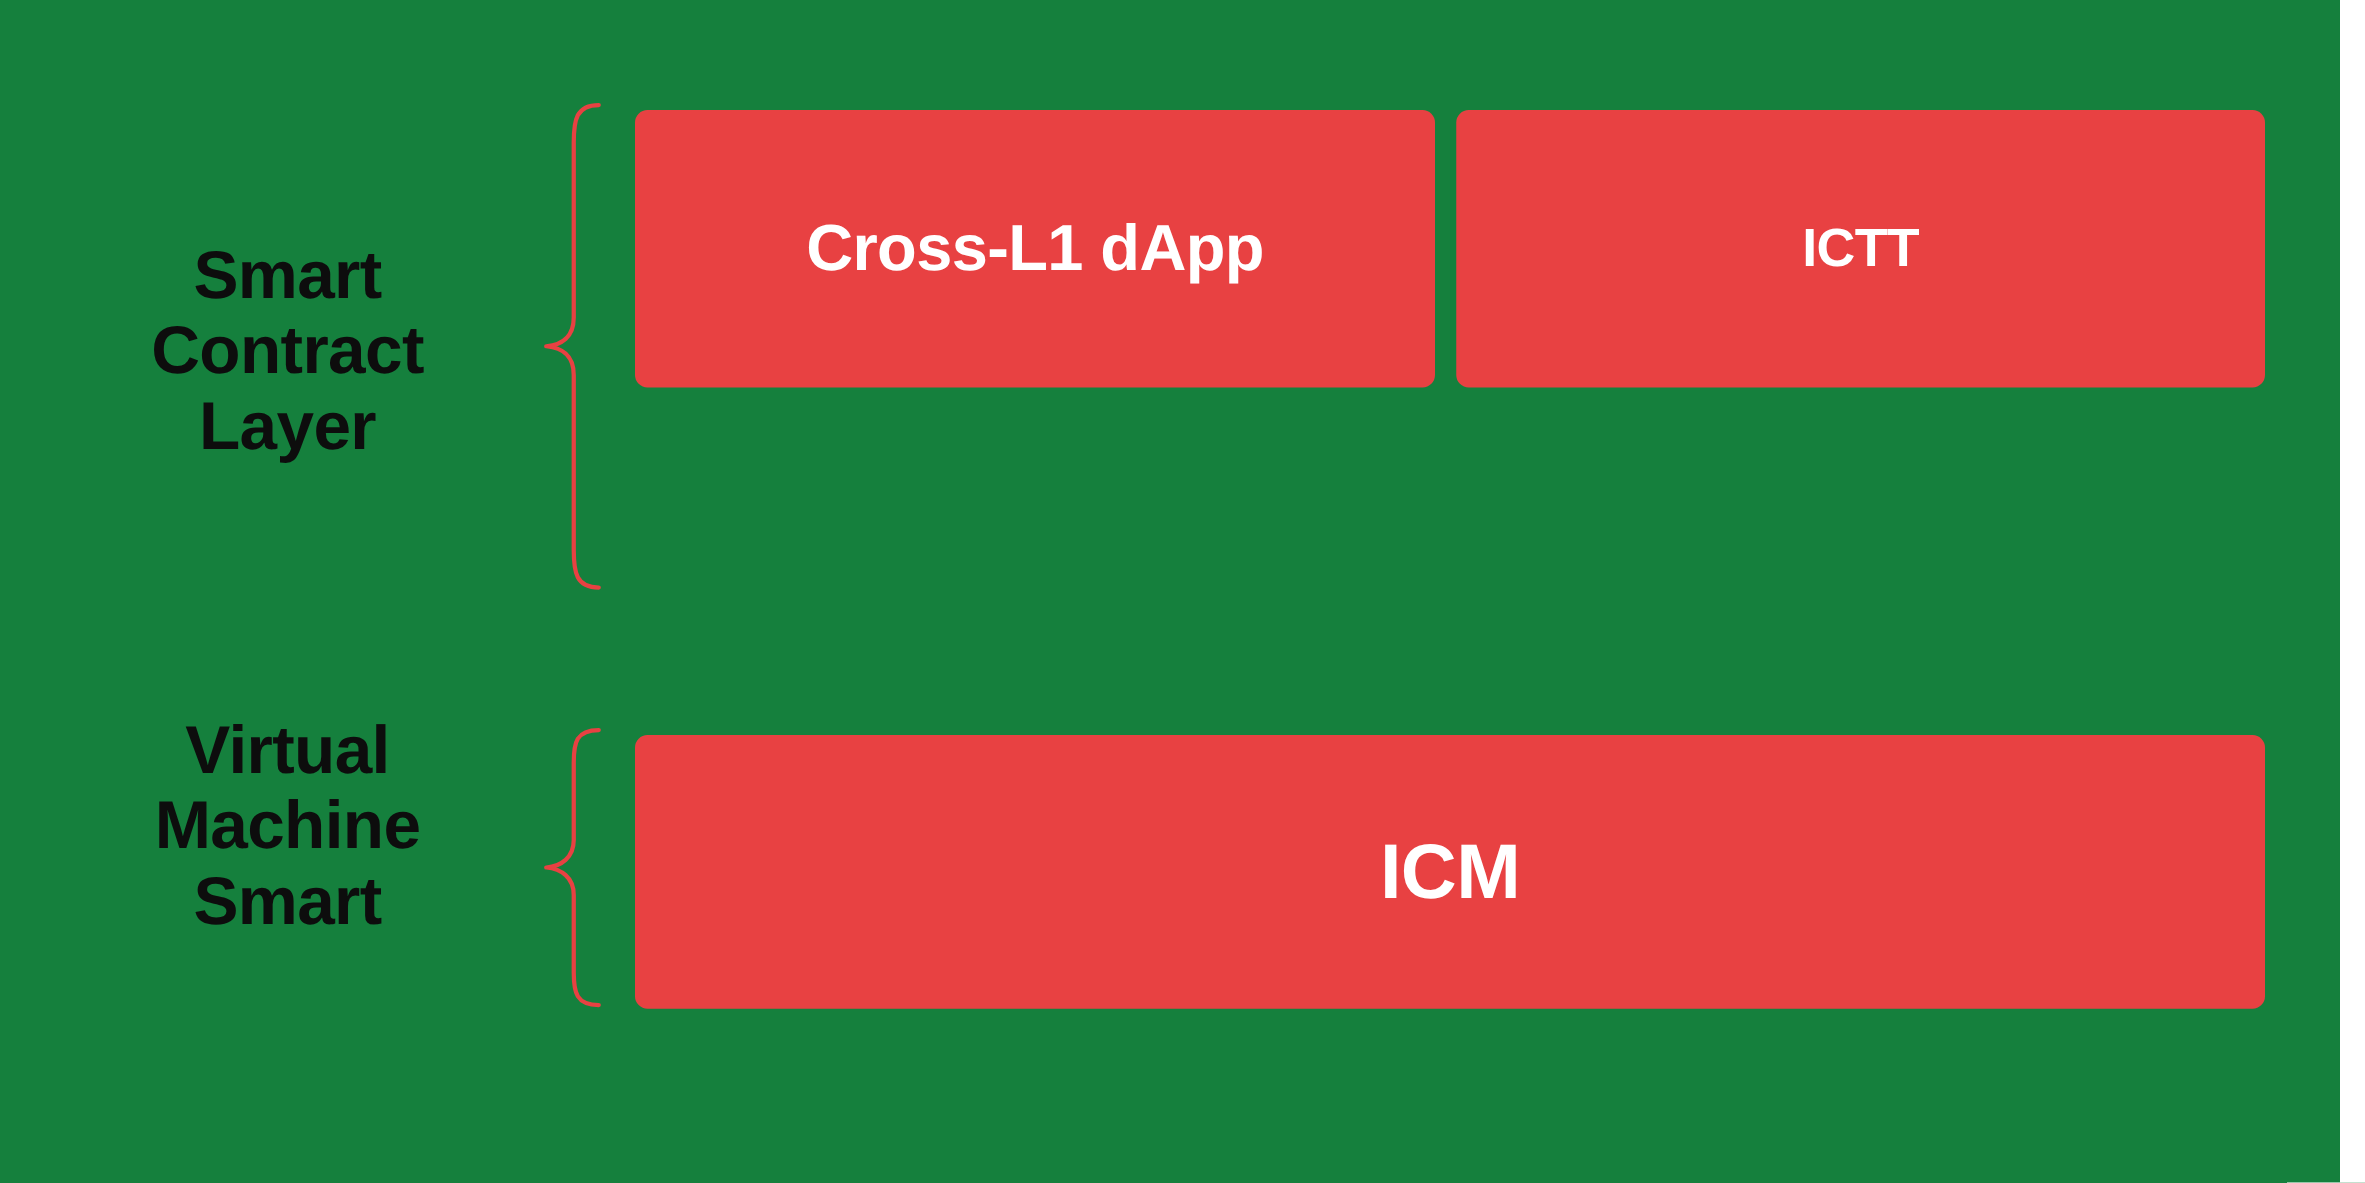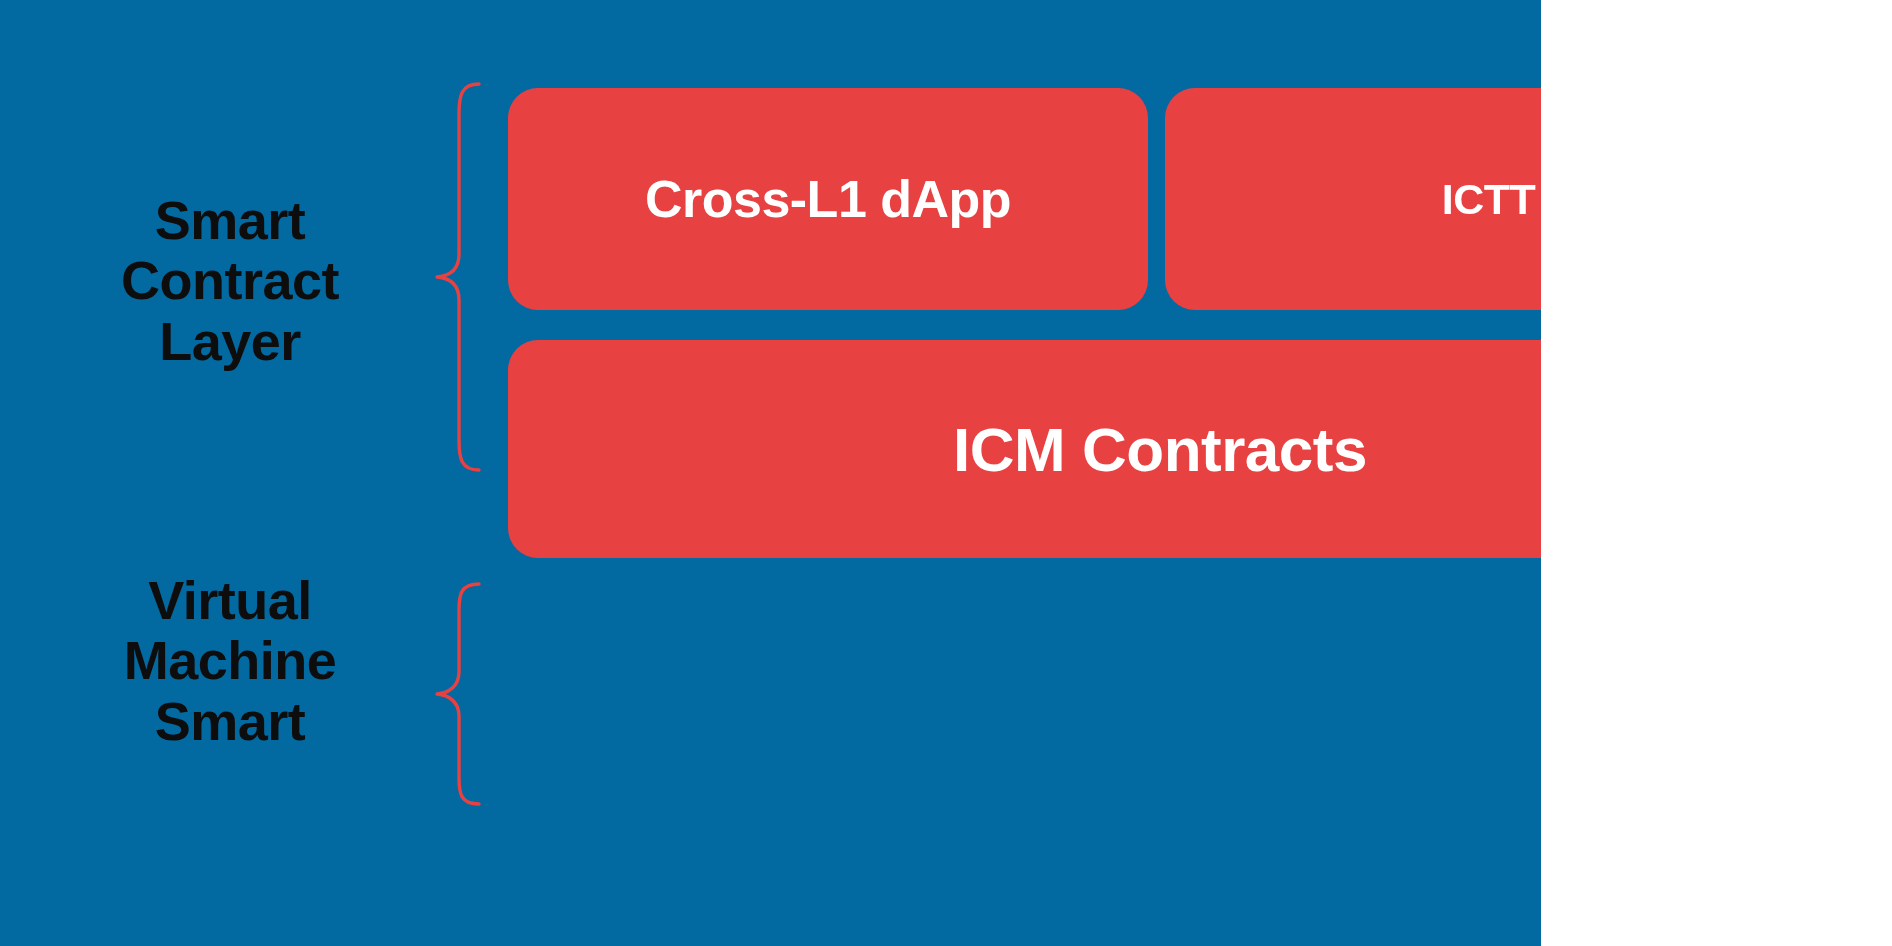--- a/index.html
+++ b/index.html
@@ -7,23 +7,23 @@
     padding: 0;
     background: #ffffff;
   }
   body {
     font-family: "Liberation Sans", sans-serif;
     -webkit-font-smoothing: antialiased;
   }
 
   #stage {
     position: relative;
-    width: 1541px;
+    width: 1872px;
     height: 946px;
-    background: #0369a1;
+    background: #15803d;
     overflow: hidden;
   }
 
   
   .layer-label {
     position: absolute;
     text-align: center;
     font-weight: 700;
     color: #0d0d0d;
     line-height: 1.12;
@@ -53,21 +53,21 @@
   }
   .brace svg { display: block; overflow: visible; }
 
   #brace-smart-contract { top: 82px; }
   #brace-virtual-machine { top: 582px; }
 
   
   .box {
     position: absolute;
     background: #e84142;
-    border-radius: 30px;
+    border-radius: 10px;
     display: flex;
     align-items: center;
     justify-content: center;
     color: #ffffff;
     font-weight: 700;
     letter-spacing: -0.5px;
     user-select: none;
   }
 
   #box-cross-l1-dapp {
@@ -128,18 +128,18 @@
   </div>
 
   <div class="box" id="box-cross-l1-dapp">
     <span>Cross-L1 dApp</span>
   </div>
 
   <div class="box" id="box-ictt">
     <span>ICTT</span>
   </div>
 
-  <div class="box" id="box-icm-contracts">
-    <span>ICM Contracts</span>
+
+  <div class="box" id="box-icm">
+    <span>ICM</span>
   </div>
-
 
 </div>
 
 </body></html>

